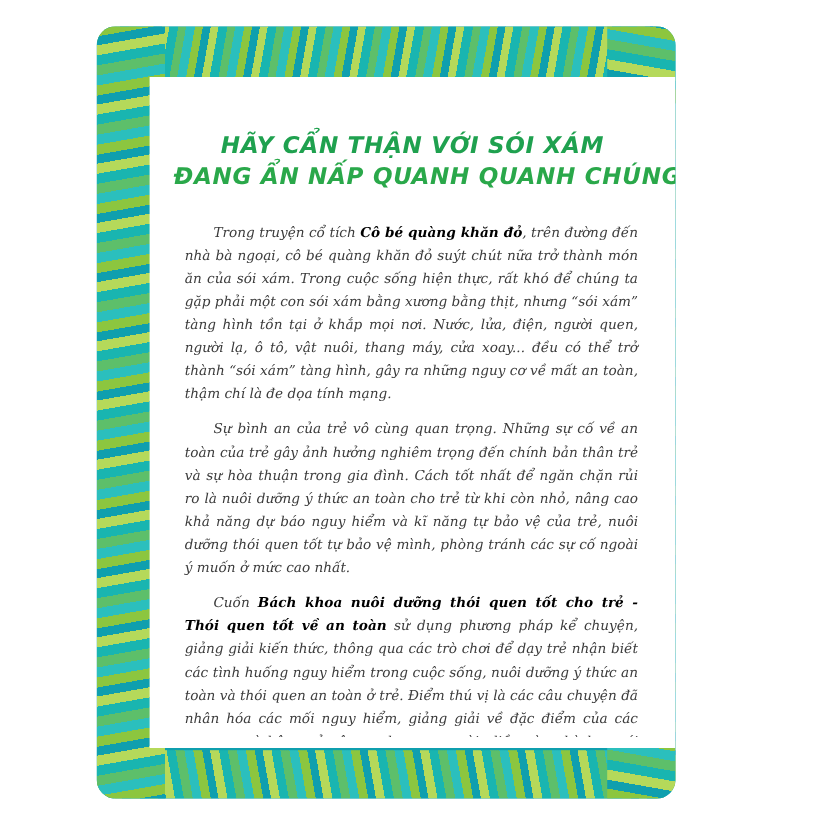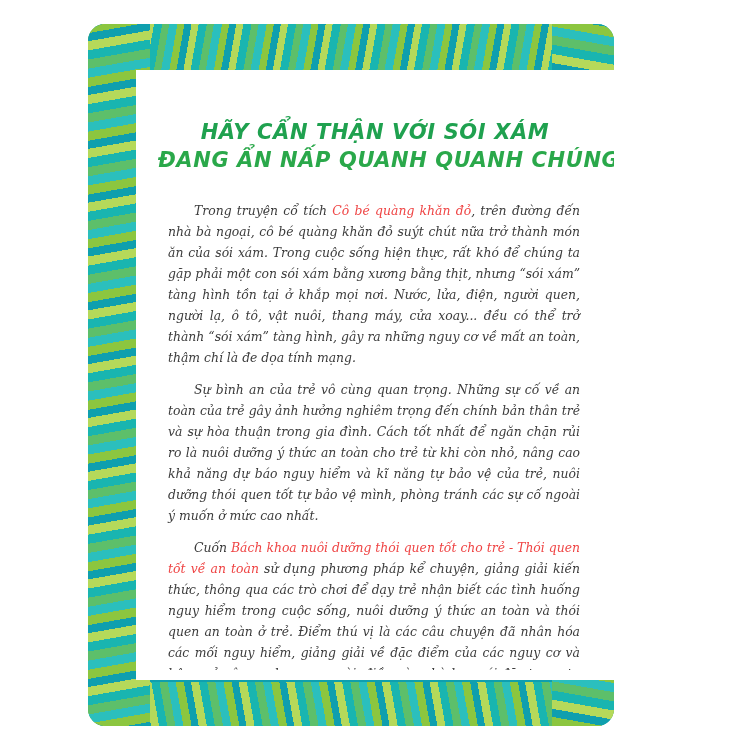--- a/index.html
+++ b/index.html
@@ -118,23 +118,23 @@
     color: #3b3b3b;
     text-align: justify;
   }
 
   #body-text p {
     margin: 0 0 11px 0;
     text-indent: 26px;
   }
 
   #body-text b {
-    font-weight: normal;
+    font-weight: bold;
     font-style: italic;
-    color: #ef4444;
+    color: #000000;
   }
 
   .clipped {
     max-height: 470px;
     overflow: hidden;
   }
 </style>
 </head>
 <body>
 

